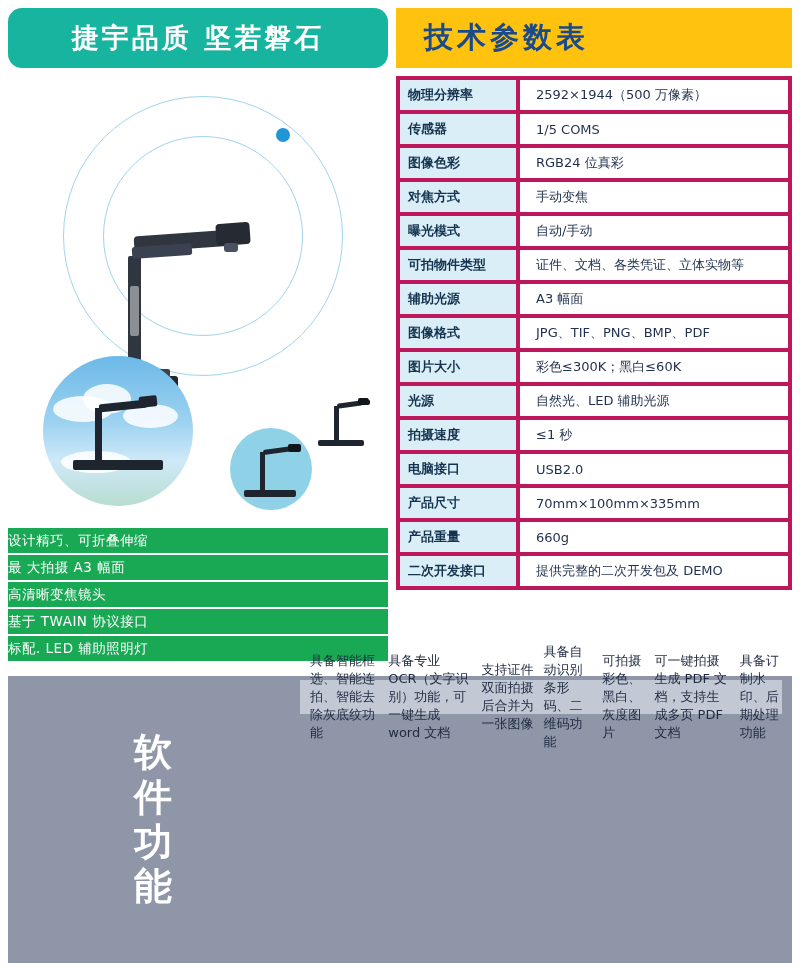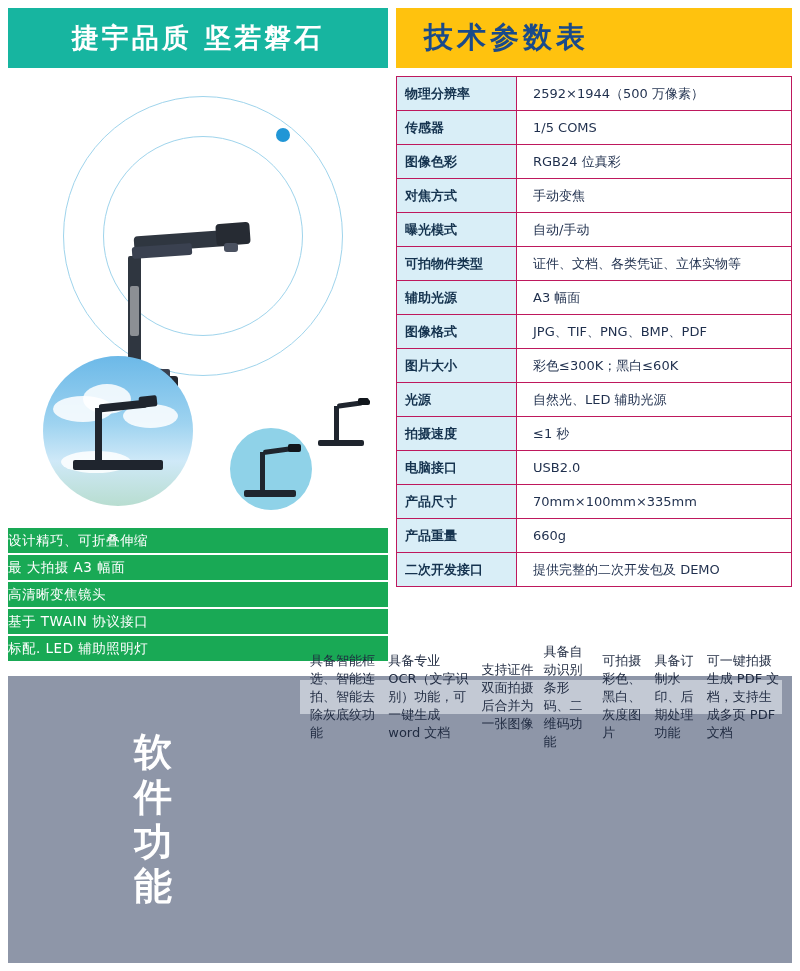--- a/index.html
+++ b/index.html
@@ -15,20 +15,21 @@
 
   
   #left-banner {
     position: absolute;
     left: 8px; top: 8px;
     width: 380px; height: 60px;
     background: #17b5a0;
     display: flex;
     align-items: center;
     justify-content: center;
+    border-radius: 14px;
   }
   #left-banner .banner-text {
     color: #ffffff;
     font-size: 27px;
     font-weight: bold;
     letter-spacing: 3px;
     font-family: "DejaVu Sans", sans-serif;
   }
 
   
@@ -180,21 +181,21 @@
 
   
   #spec-table {
     position: absolute;
     left: 396px; top: 76px;
     width: 396px;
     border-collapse: collapse;
   }
   #spec-table tr { height: 34px; }
   #spec-table td {
-    border: 1px solid #be185d;
+    border: 4px solid #be185d;
     font-size: 13px;
     font-family: "DejaVu Sans", sans-serif;
     color: #1f2f4d;
     vertical-align: middle;
   }
   #spec-table td.k {
     width: 120px;
     background: #d9eef7;
     font-weight: bold;
     padding-left: 8px;
@@ -377,16 +378,16 @@
     <span>件</span>
     <span>功</span>
     <span>能</span>
   </div>
   <div id="sw-list">
     <div class="sw-item">具备智能框选、智能连拍、智能去除灰底纹功能</div>
     <div class="sw-item">具备专业 OCR（文字识别）功能，可一键生成 word 文档</div>
     <div class="sw-item">支持证件双面拍摄后合并为一张图像</div>
     <div class="sw-item">具备自动识别条形码、二维码功能</div>
     <div class="sw-item">可拍摄彩色、黑白、灰度图片</div>
+    <div class="sw-item">可一键拍摄生成 PDF 文档，支持生成多页 PDF 文档</div>
     <div class="sw-item">具备订制水印、后期处理功能</div>
-    <div class="sw-item">可一键拍摄生成 PDF 文档，支持生成多页 PDF 文档</div>
   </div>
 </div>
 
 </body></html>

